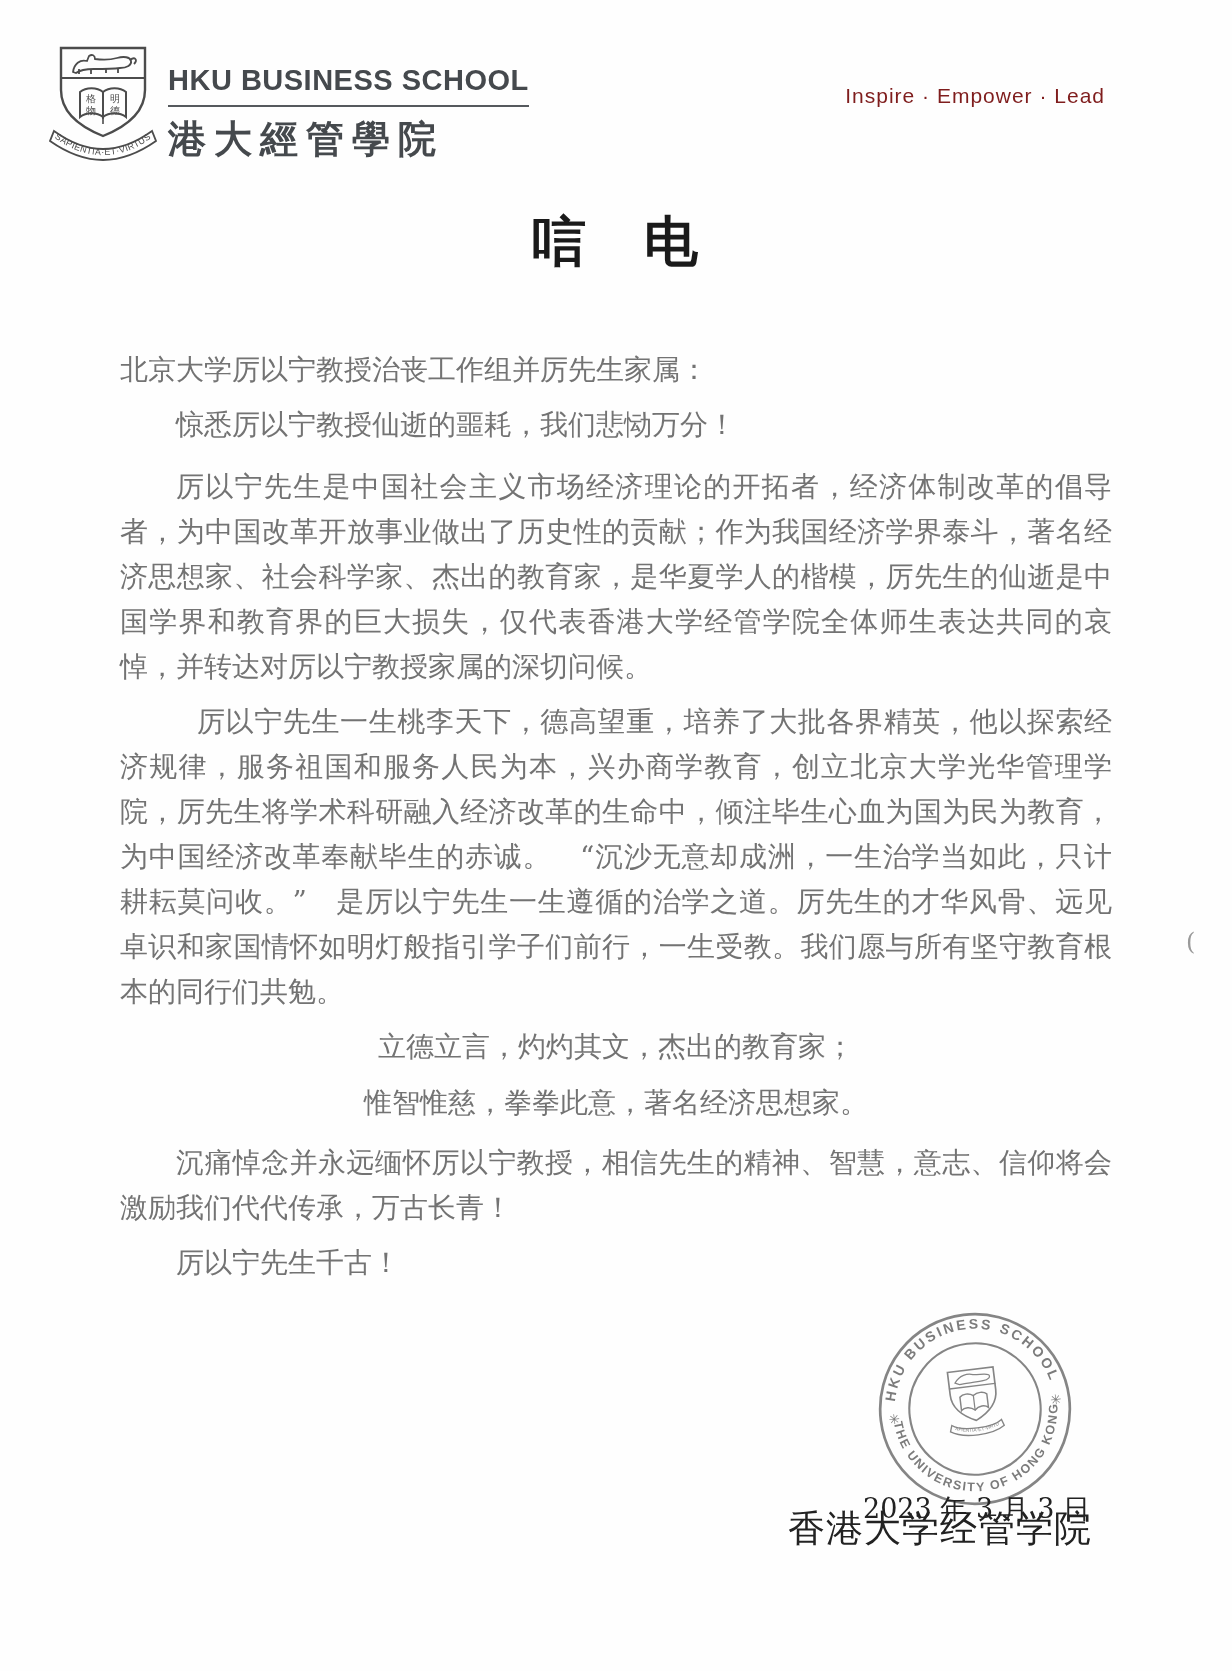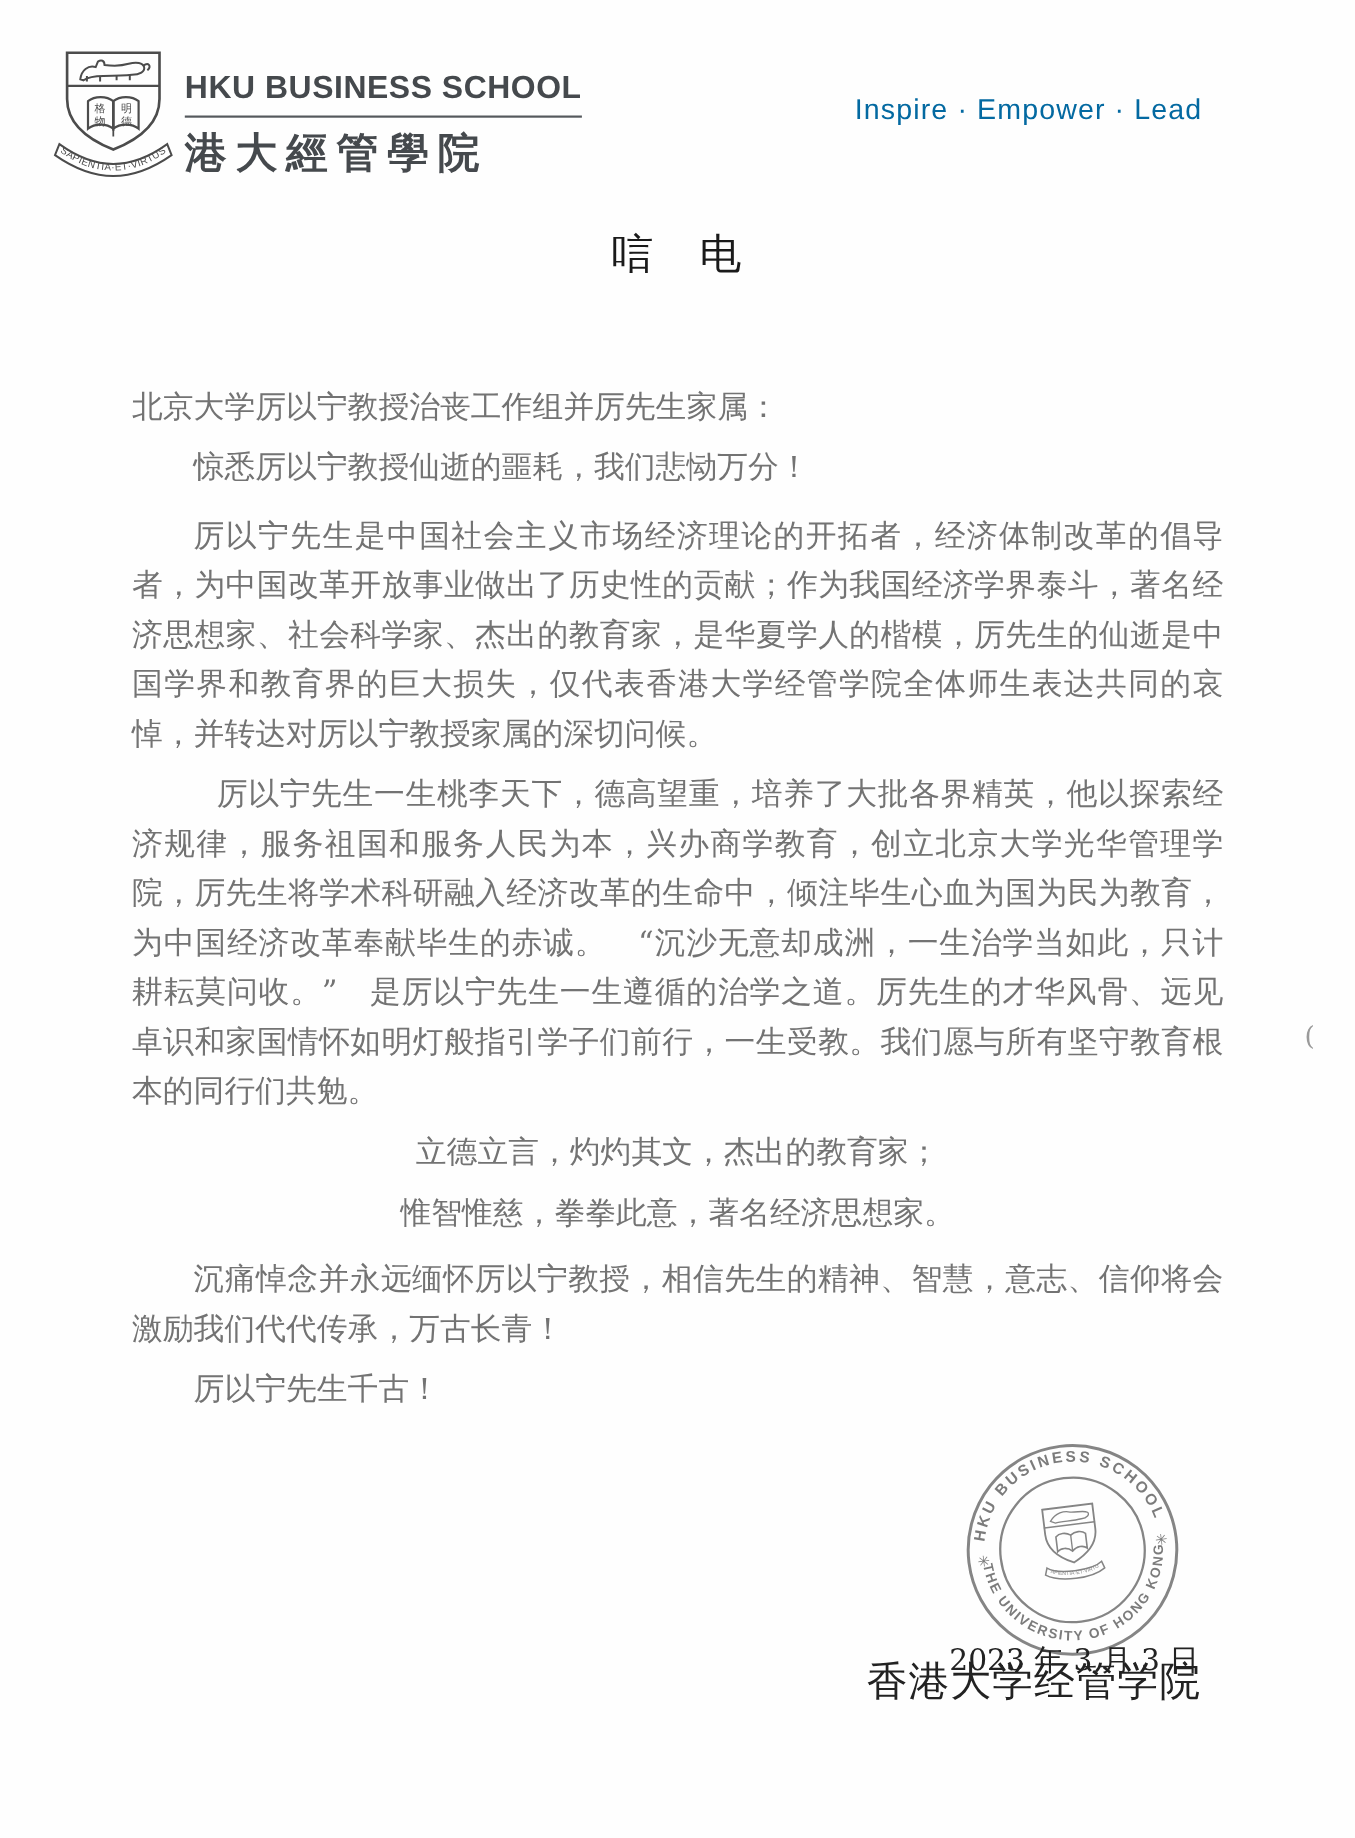--- a/index.html
+++ b/index.html
@@ -6,25 +6,25 @@
   .page{
     position:relative;width:1232px;height:1671px;background:#fefefe;
     overflow:hidden;font-family:"DejaVu Serif",serif;color:#1e1e1e;
   }
   
   .crest{position:absolute;left:46px;top:38px;}
   .wordmark{position:absolute;left:168px;top:64px;font-family:"Liberation Sans",sans-serif;color:#45494d;}
   .wordmark-en{display:inline-block;font-weight:700;font-size:29px;letter-spacing:0.5px;
     border-bottom:2px solid #55595d;padding-bottom:8px;}
   .wordmark-zh{font-weight:700;font-size:38px;letter-spacing:8px;margin-top:7px;color:#45494d;}
-  .tagline{position:absolute;top:84px;right:139px;font-family:"Liberation Sans",sans-serif;
-    font-size:26px;color:#0369a1;letter-spacing:1px;}
+  .tagline{position:absolute;top:84px;right:127px;font-family:"Liberation Sans",sans-serif;
+    font-size:21px;color:#7f1d1d;letter-spacing:1px;}
   
   .title{position:absolute;top:206px;left:0;width:100%;text-align:center;
-    font-size:38px;font-weight:400;letter-spacing:2px;color:#1a1a1a;}
+    font-size:54px;font-weight:700;letter-spacing:2px;color:#1a1a1a;}
   
   .letter-body{position:absolute;left:120px;top:347px;width:992px;
     font-size:28px;line-height:45px;text-align:justify;color:#737373;}
   .letter-body p{margin:10px 0 0 0;}
   .salutation{margin-top:0 !important;text-indent:0;}
   .para-first{text-indent:2em;}
   .para-main{text-indent:2em;margin-top:17px !important;}
   .para-legacy{text-indent:2.75em;}
   .couplet{text-align:center;text-indent:0;}
   .couplet-2{margin-top:11px !important;}

